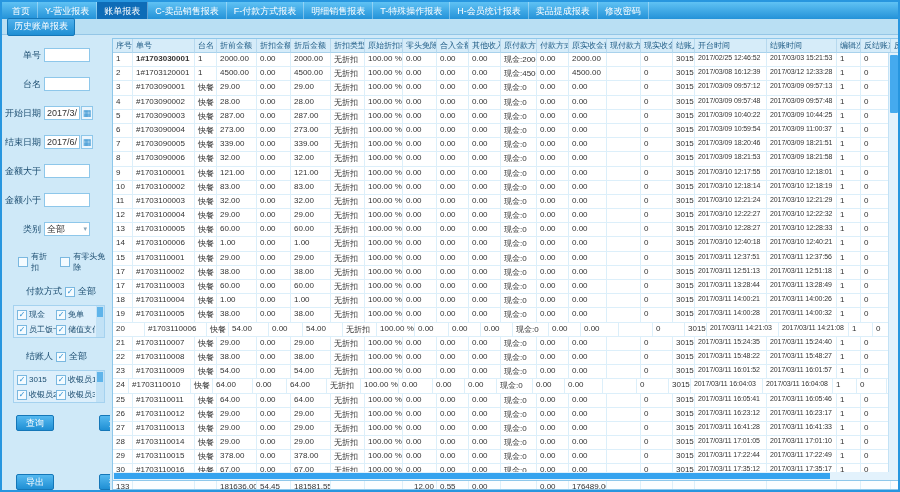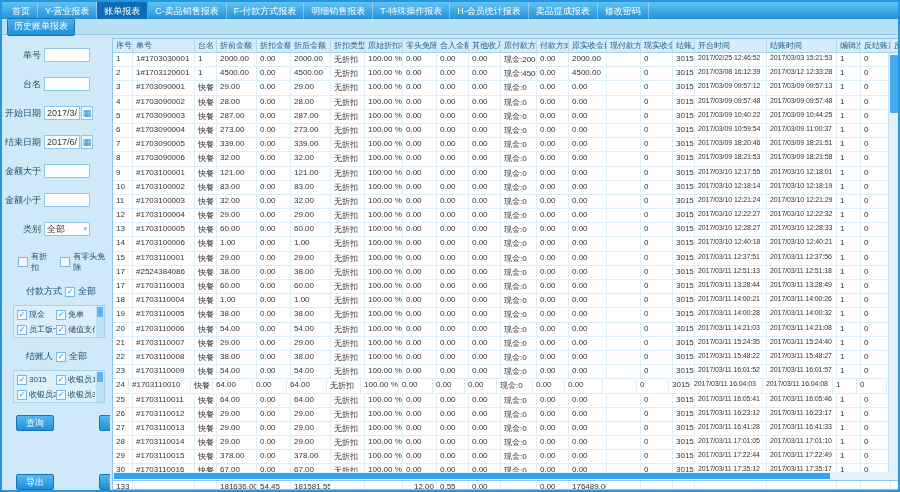--- a/index.html
+++ b/index.html
@@ -234,21 +234,21 @@
         <div class="cell" style="width: 22px;">结账人</div>
         <div class="cell" style="width: 72px;">开台时间</div>
         <div class="cell" style="width: 70px;">结账时间</div>
         <div class="cell" style="width: 24px;">编辑次数</div>
         <div class="cell" style="width: 30px;">反结账次数</div>
         <div class="cell" style="width: 40px;">反</div>
       </div>
     <div class="tbody">
         <div class="trow data">
           <div class="cell" style="width: 20px;">1</div>
-          <div class="cell" style="width: 62px;">1#1703030001</div>
+          <div class="cell" style="width: 62px; font-weight: bold;">1#1703030001</div>
           <div class="cell" style="width: 22px;">1</div>
           <div class="cell" style="width: 40px;">2000.00</div>
           <div class="cell" style="width: 34px;">0.00</div>
           <div class="cell" style="width: 40px;">2000.00</div>
           <div class="cell" style="width: 34px;">无折扣</div>
           <div class="cell" style="width: 38px;">100.00 %</div>
           <div class="cell" style="width: 34px;">0.00</div>
           <div class="cell" style="width: 32px;">0.00</div>
           <div class="cell" style="width: 32px;">0.00</div>
           <div class="cell" style="width: 36px;">现金:2000</div>
@@ -594,21 +594,21 @@
           <div class="cell" style="width: 32px;">0</div>
           <div class="cell" style="width: 22px;">3015</div>
           <div class="cell time" style="width: 72px;">2017/03/11 12:37:51</div>
           <div class="cell time" style="width: 70px;">2017/03/11 12:37:56</div>
           <div class="cell" style="width: 24px;">1</div>
           <div class="cell" style="width: 30px;">0</div>
           <div class="cell" style="width: 40px;"></div>
         </div>
         <div class="trow data">
           <div class="cell" style="width: 20px;">17</div>
-          <div class="cell" style="width: 62px;">#2524384086</div>
+          <div class="cell" style="width: 62px;">#1703110002</div>
           <div class="cell" style="width: 22px;">快餐</div>
           <div class="cell" style="width: 40px;">38.00</div>
           <div class="cell" style="width: 34px;">0.00</div>
           <div class="cell" style="width: 40px;">38.00</div>
           <div class="cell" style="width: 34px;">无折扣</div>
           <div class="cell" style="width: 38px;">100.00 %</div>
           <div class="cell" style="width: 34px;">0.00</div>
           <div class="cell" style="width: 32px;">0.00</div>
           <div class="cell" style="width: 32px;">0.00</div>
           <div class="cell" style="width: 36px;">现金:0</div>
@@ -689,21 +689,21 @@
           <div class="cell" style="width: 34px;"></div>
           <div class="cell" style="width: 32px;">0</div>
           <div class="cell" style="width: 22px;">3015</div>
           <div class="cell time" style="width: 72px;">2017/03/11 14:00:28</div>
           <div class="cell time" style="width: 70px;">2017/03/11 14:00:32</div>
           <div class="cell" style="width: 24px;">1</div>
           <div class="cell" style="width: 30px;">0</div>
           <div class="cell" style="width: 40px;"></div>
         </div>
         <div class="trow data">
-          <div class="cell" style="width: 20px;">20</div>
+          <div class="cell" style="width: 32px;">20</div>
           <div class="cell" style="width: 62px;">#1703110006</div>
           <div class="cell" style="width: 22px;">快餐</div>
           <div class="cell" style="width: 40px;">54.00</div>
           <div class="cell" style="width: 34px;">0.00</div>
           <div class="cell" style="width: 40px;">54.00</div>
           <div class="cell" style="width: 34px;">无折扣</div>
           <div class="cell" style="width: 38px;">100.00 %</div>
           <div class="cell" style="width: 34px;">0.00</div>
           <div class="cell" style="width: 32px;">0.00</div>
           <div class="cell" style="width: 32px;">0.00</div>

